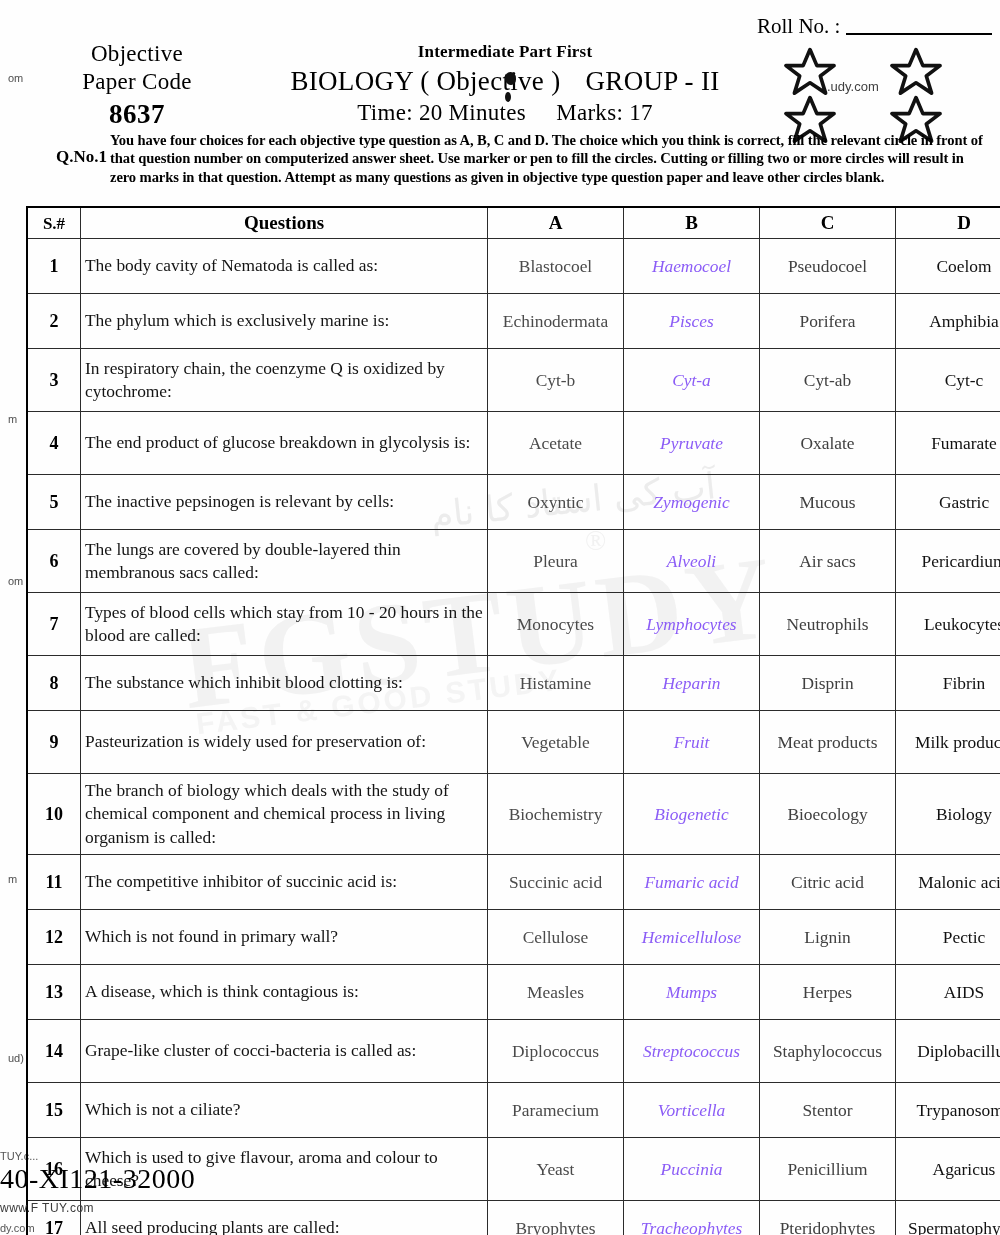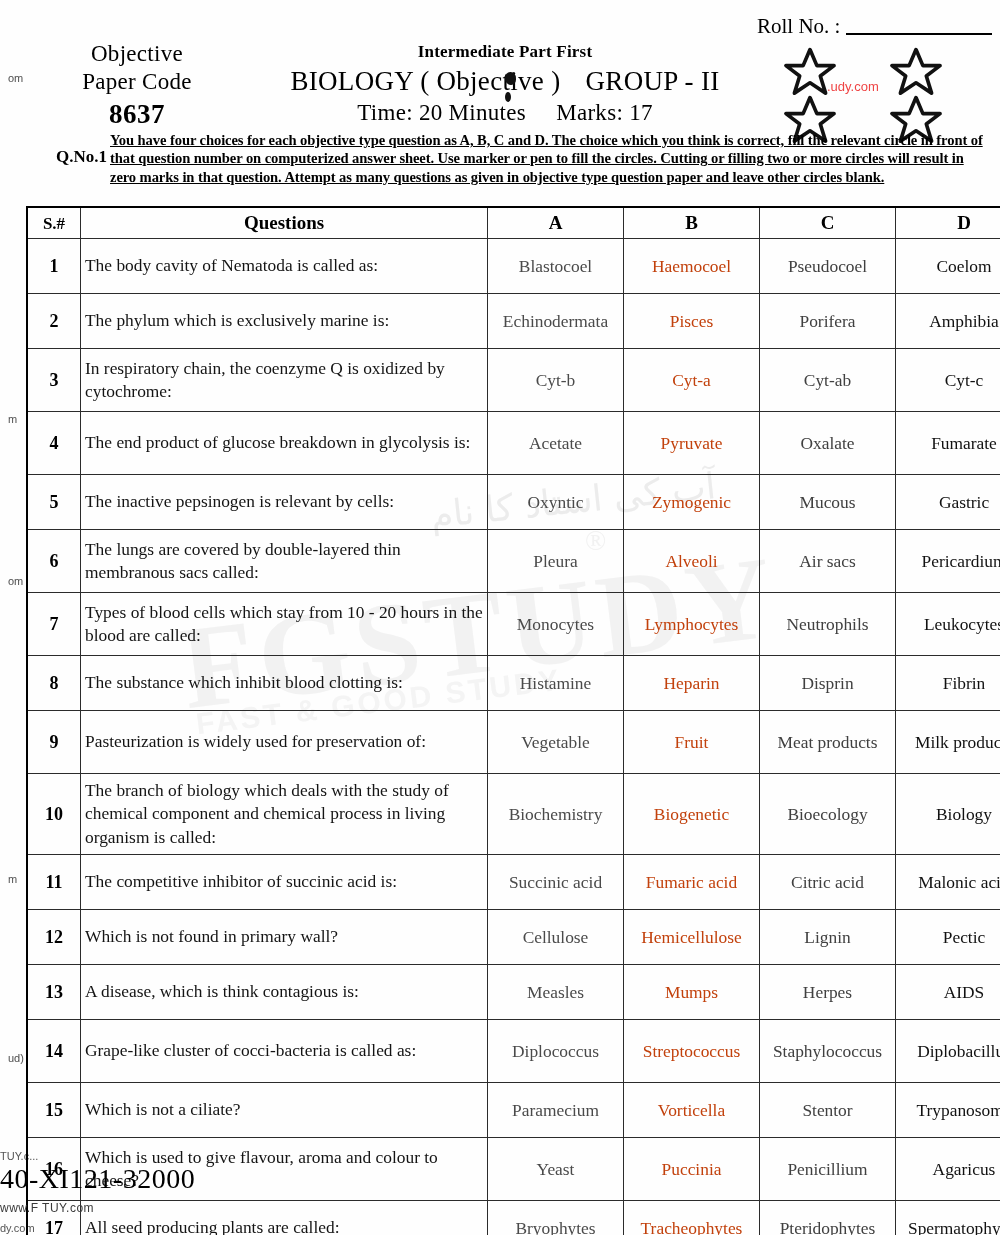--- a/index.html
+++ b/index.html
@@ -187,33 +187,32 @@
   .stars svg { position: absolute; }
   .star-a { left: 6px;   top: 0px; }
   .star-b { left: 112px; top: 0px; }
   .star-c { left: 6px;   top: 48px; }
   .star-d { left: 112px; top: 48px; }
   .stars .wm-udy {
     position: absolute;
     left: 52px;
     top: 34px;
     font-size: 13px;
-    color: #ef4444;
+    color: #404040;
     font-family: "Liberation Sans", sans-serif;
     z-index: 5;
   }
 
   
   #instructions {
     position: absolute;
     left: 110px;
     top: 131px;
     width: 880px;
     z-index: 3;
-    text-decoration: underline;
   }
   #instructions p {
     margin: 0;
     font-size: 14.6px;
     font-weight: bold;
     line-height: 1.26;
     font-family: "Liberation Serif", serif;
     letter-spacing: -0.1px;
     text-align: left;
   }
@@ -273,21 +272,21 @@
     color: #141414;
   }
   td.opt {
     text-align: center;
     font-size: 17.4px;
     line-height: 1.2;
     color: #444;
   }
   
   td.opt.colA { color: #4a4a4a; }
-  td.opt.colB { color: #c2410c; }
+  td.opt.colB { color: #8b5cf6; font-style: italic; }
   td.opt.colC { color: #404040; }
   td.opt.colD { color: #111; }
 
   tr.r-tall td { height: 56px; }
   tr.r-short td { height: 48px; }
   tr.r-xtall td { height: 74px; }
 
   
   #footer {
     position: absolute;

